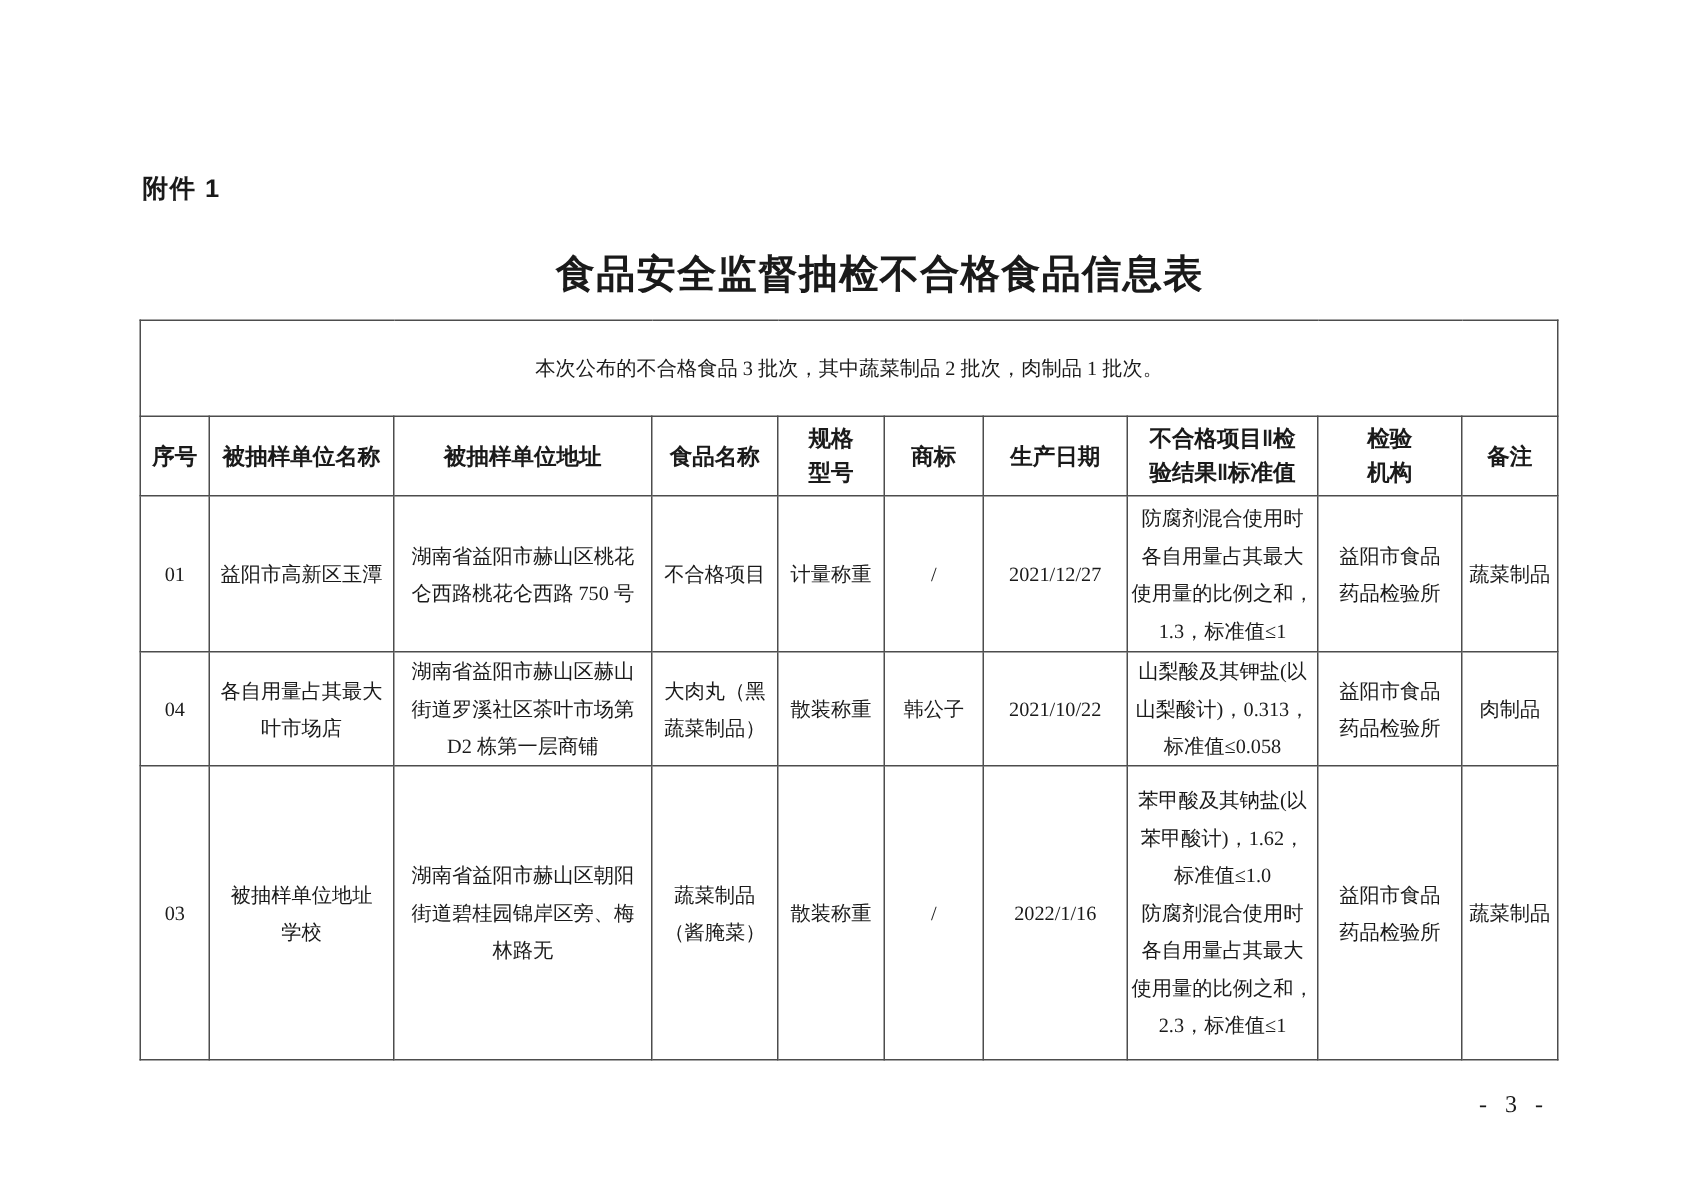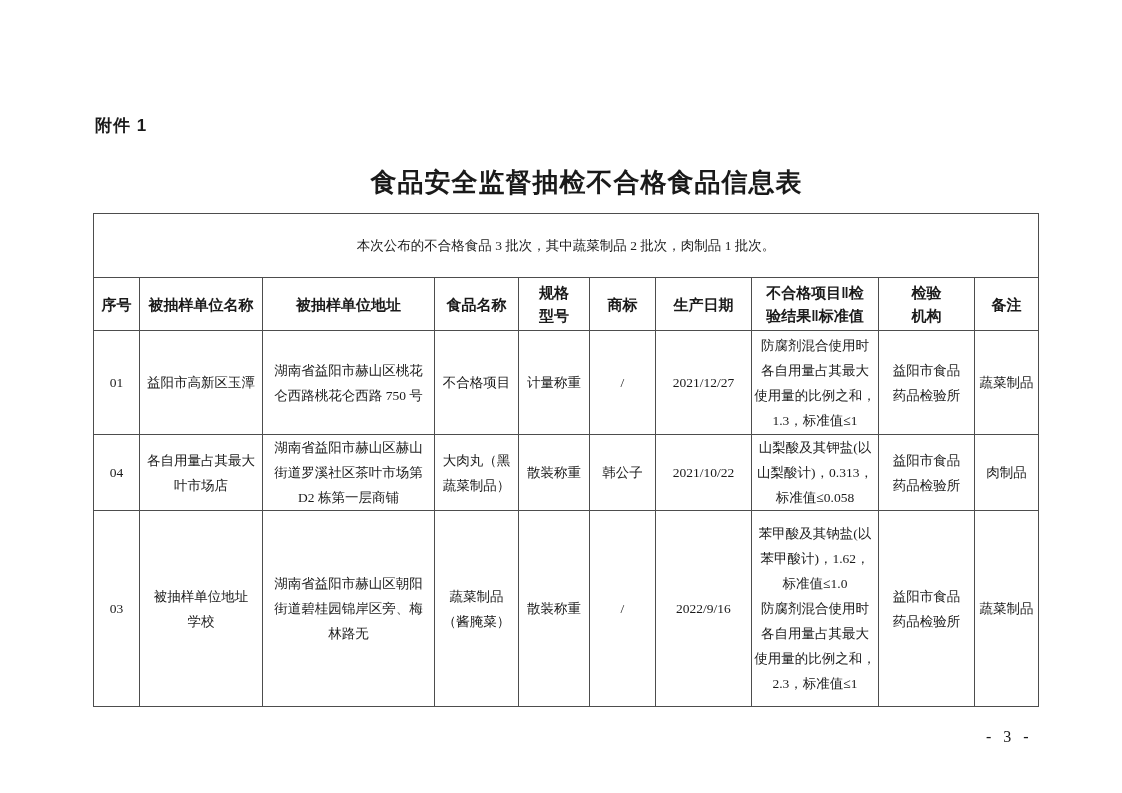--- a/index.html
+++ b/index.html
@@ -157,21 +157,21 @@
         <td>03</td>
         <td>被抽样单位地址
 学校</td>
         <td>湖南省益阳市赫山区朝阳
 街道碧桂园锦岸区旁、梅
 林路无</td>
         <td>蔬菜制品
 （酱腌菜）</td>
         <td>散装称重</td>
         <td>/</td>
-        <td>2022/9/16</td>
+        <td>2022/1/16</td>
         <td>苯甲酸及其钠盐(以
 苯甲酸计)，1.62，
 标准值≤1.0
 防腐剂混合使用时
 各自用量占其最大
 使用量的比例之和，
 2.3，标准值≤1</td>
         <td>益阳市食品
 药品检验所</td>
         <td>蔬菜制品</td>

